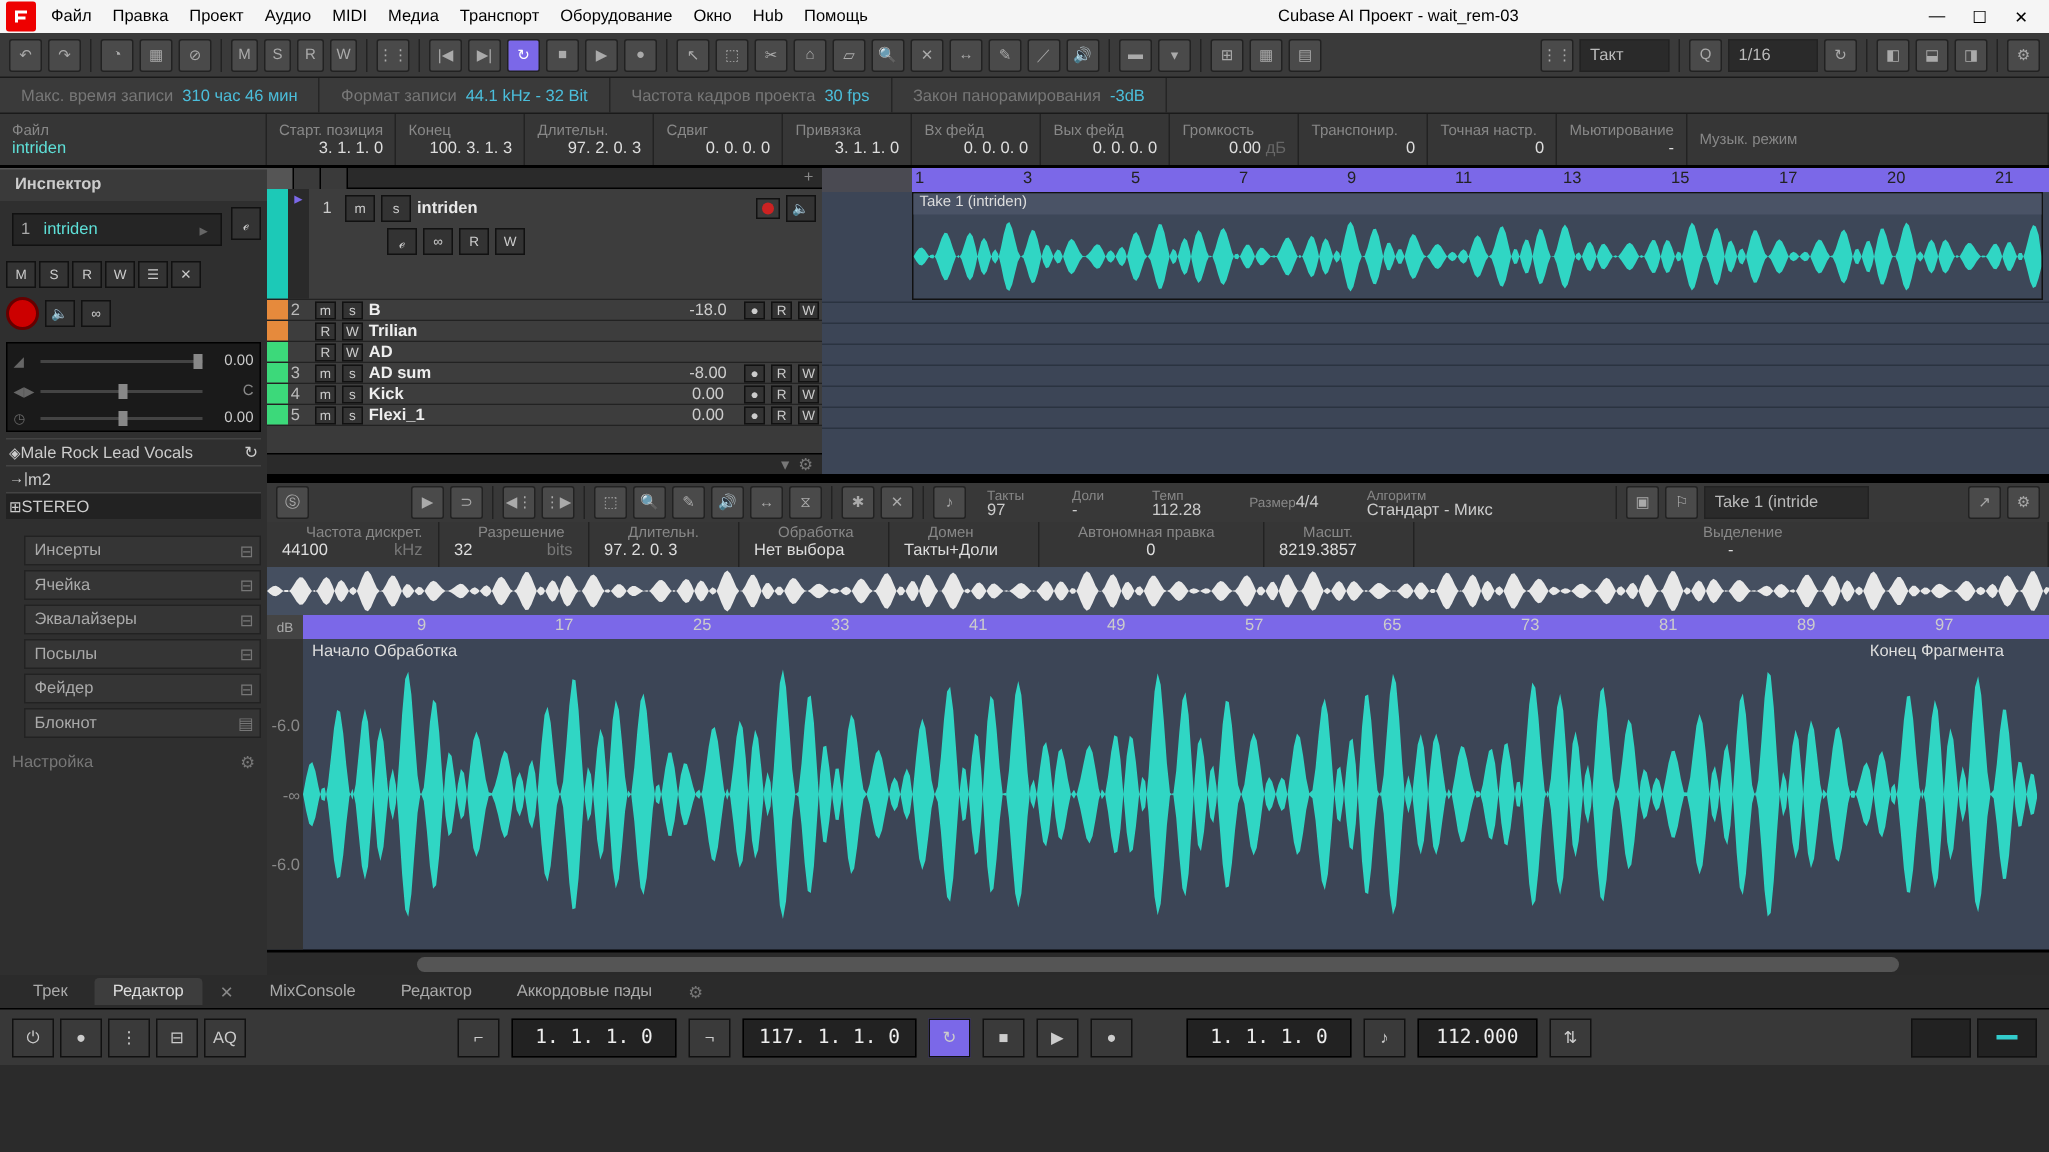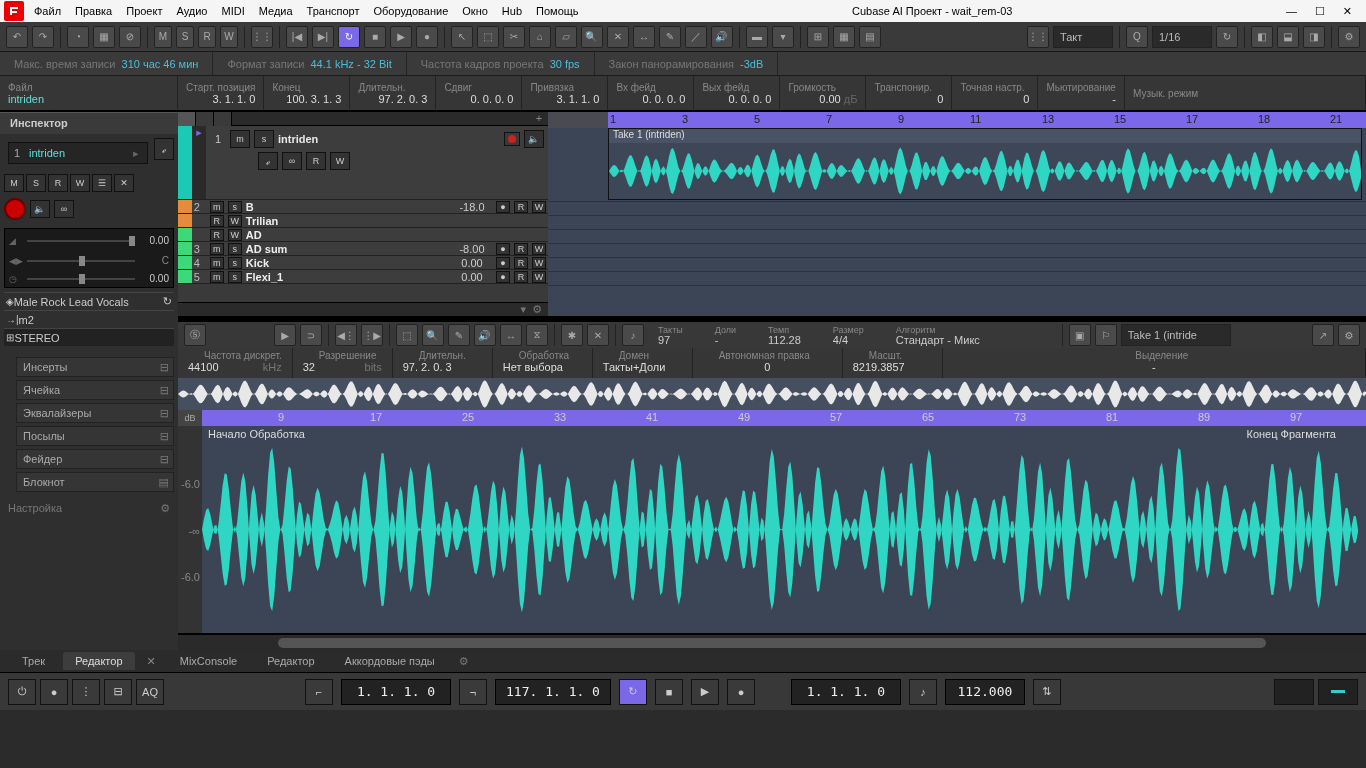--- a/index.html
+++ b/index.html
@@ -463,21 +463,21 @@
           <div class="ruler-strip"></div>
           <span class="ruler-num" style="left:62px">1</span>
           <span class="ruler-num" style="left:134px">3</span>
           <span class="ruler-num" style="left:206px">5</span>
           <span class="ruler-num" style="left:278px">7</span>
           <span class="ruler-num" style="left:350px">9</span>
           <span class="ruler-num" style="left:422px">11</span>
           <span class="ruler-num" style="left:494px">13</span>
           <span class="ruler-num" style="left:566px">15</span>
           <span class="ruler-num" style="left:638px">17</span>
-          <span class="ruler-num" style="left:710px">18</span>
+          <span class="ruler-num" style="left:710px">20</span>
           <span class="ruler-num" style="left:782px">21</span>
         </div>
         <div class="lanes">
           <div class="lane" style="position:relative">
             <div class="clip">
               <div class="clip-hdr">Take 1 (intriden)</div>
               <div class="wave">
                   <svg class="wf" viewBox="0 0 800 56" preserveAspectRatio="none">
                     <path id="wv1" fill="#30d6c4" d="M0 28 L0 28 L2 24.88925105111653 L4 22.484904221280562 L6 21.96295522921011 L8 23.617033748074505 L10 26.555449589669703 L12 29.023640645455465 L14 29.250374604597457 L16 26.41182725632048 L18 21.199178567455768 L20 15.639822106990813 L22 12.192467371864502 L24 12.52757351601864 L26 16.607144175795376 L28 22.56944280252306 L30 27.540575903619338 L32 29.020764614062806 L34 26.172120193768674 L36 20.343786367850022 L38 14.52301613705412 L40 11.93229550990532 L42 14.437601279977567 L44 21.558904122863247 L46 30.603388592761643 L48 37.89735148911713 L50 40.54140467671641 L52 37.83442179182881 L54 31.653332229485905 L56 25.57768907897605 L58 23.16587322332507 L60 26.216459196953473 L62 33.8672998704383 L64 42.98147603452986 L66 49.64000186583906 L68 51.017192403683836 L70 46.726120093053886 L72 38.9824089827852 L74 31.514965665545258 L76 27.76398020390385 L78 29.24760608247841 L80 34.883884437805214 L82 41.57624003082684 L84 45.750755705307576 L86 45.07899942153459 L88 39.551018716797955 L90 31.403500831791526 L92 23.979388569258894 L94 20.109822067115964 L96 20.816496469230813 L98 24.942111240689137 L100 29.83812712314628 L102 32.72022445835354 L104 31.99975077884189 L106 27.952003465883728 L108 22.444658184671805 L110 17.925518425500854 L112 16.21572074189652 L114 17.708518902196285 L116 21.327278289914 L118 25.193249842668425 L120 27.607492228712346 L122 27.832082278993948 L124 26.306118513577605 L126 24.103612903308807 L128 21.361614217471562 L130 19.7661016374803 L132 20.386955339204867 L134 23.316065675827133 L136 27.461613085447553 L138 30.975583244993004 L140 32.1548145213163 L142 30.37403142544608 L144 26.54501776025084 L146 22.80379307581707 L148 21.51636882375026 L150 24.066715256079004 L152 30.04562171463521 L154 37.29722261141633 L156 42.865142167268814 L158 44.41502705685244 L160 41.43594168950511 L162 35.59418721591178 L164 30.011570399311253 L166 27.776596010075128 L168 30.40168901729632 L170 36.998888724584084 L172 44.616018783069535 L174 49.60878336294614 L176 49.40110819951734 L178 43.772463304992165 L180 35.02330036734035 L182 26.911761947991693 L184 22.861502412167432 L186 24.30916063323948 L188 30.002798223624332 L190 36.60266278356097 L192 40.29803112101083 L194 38.65423337688728 L196 31.790580100599225 L198 22.319237772713684 L200 14.08330038915011 L202 10.317595319476137 L204 12.129618023688094 L206 18.028877534595658 L208 24.71024085117684 L210 28.683621797280793 L212 27.9417796898551 L214 22.862034564942896 L216 15.933997583188097 L218 10.488168539063814 L220 9.077511153007734 L222 12.305268699974086 L224 18.64073212262565 L226 25.260052472104448 L228 29.450680786689464 L230 29.870575673030164 L232 27.06614926057037 L234 23.05104110971531 L236 20.218268171021407 L238 20.163787576340262 L240 22.9988303558757 L242 27.44225542702366 L244 31.575532079779812 L246 33.82576847070135 L248 33.669446662478 L250 31.73884701408857 L252 29.45662665648315 L254 27.64189303741288 L256 27.106736908777663 L258 28.757686890038332 L260 32.450705563543266 L262 36.88925701230329 L264 40.153144492059326 L266 40.64192857859079 L268 37.96210291177083 L270 33.26873254356737 L272 28.820567896728562 L274 26.909095356282503 L276 28.67095785852058 L278 33.39775619322877 L280 38.74377152273854 L282 41.79210333511092 L284 40.4906132190249 L286 34.74606580829315 L288 26.597476157790986 L290 19.328321116886645 L292 15.910656712977808 L294 17.53215668405837 L296 22.948398741939943 L298 29.017001695531413 L300 32.189855283090495 L302 30.252605428268993 L304 23.456015952473663 L306 14.464111605621254 L308 7.118406254412278 L310 4.604006197986973 L312 7.9085520130245825 L314 15.332145153466202 L316 23.296534916991618 L318 28.065189574523597 L320 27.537872770635165 L322 22.24672808171266 L324 15.073863624694155 L326 9.837578150185049 L328 9.444708903835501 L330 14.509347276482682 L332 23.097437081393977 L334 31.697393913665366 L336 36.91947432193845 L338 37.08556254542866 L340 32.94791951252958 L342 27.22156946166855 L344 23.20061011626741 L346 23.16188590174667 L348 27.332905931588538 L350 33.892350194933755 L352 39.948393270917265 L354 42.96911157859585 L356 41.94967192329918 L358 37.771870854696786 L360 32.63906797230115 L362 28.927602430558352 L364 28.055644178485867 L366 29.915716936533137 L368 33.09622828981948 L370 35.70943952601801 L372 36.359624450707145 L374 34.75936789366127 L376 31.726715217903887 L378 28.715446606378343 L380 26.09760079247853 L382 24.814009347350765 L384 25.65275764830818 L386 28.297034564593993 L388 31.328685346541977 L390 32.849885991496606 L392 31.45285920394978 L394 27.044571427780703 L396 21.061634684716388 L398 15.896199221818721 L400 13.761727508246294 L402 15.546738472114512 L404 20.256505848961474 L406 25.38033506680627 L408 28.063174326941017 L410 26.534232028181307 L412 21.07739986245506 L414 14.020974211601176 L416 8.696761626347293 L418 7.840987374795322 L420 12.215070643523298 L422 20.147284666578585 L424 28.260675054664965 L426 33.06693041404291 L428 32.66223291337865 L430 27.688054960851474 L432 21.064194881387245 L434 16.599804971073993 L436 17.145801551022586 L438 23.189072589051257 L440 32.58229217595545 L442 41.55075621039888 L444 46.4912727364552 L446 45.688374020288755 L448 40.11381065586602 L450 32.92618834787025 L452 27.92454251874186 L454 27.717058397612934 L456 32.49500477476276 L458 39.99329839434644 L460 46.63134632152922 L462 49.25492422792608 L464 46.62306741927473 L466 39.93221487868787 L468 32.15902443716533 L470 26.583125587659538 L472 25.234012594658154 L474 28.011364595469487 L476 32.86749926596062 L478 36.9069252628453 L480 37.82128663783127 L482 34.94860014732487 L484 29.47150040655504 L486 23.719338684426578 L488 19.97785265768816 L490 19.42093107392092 L492 21.67169087010656 L494 25.149692479590858 L496 27.960190738983574 L498 28.83507357690909 L500 27.656058562099247 L502 25.34689763925546 L504 22.455815589616805 L506 19.756313662799613 L508 18.775109169611255 L510 20.160691333081772 L512 23.406551083077353 L514 26.96253695835768 L516 28.94200402725396 L518 28.10419909917676 L520 24.60397955037169 L522 20.0761942329263 L524 16.940895048675575 L526 17.224051356008633 L528 21.472569485863264 L530 28.340216240333117 L532 35.11325201840507 L534 38.9736535196685 L536 38.40141143114903 L538 34.00768803773076 L540 28.341032100686352 L542 24.70860878432429 L544 25.557824571789606 L546 31.21213921583656 L548 39.61016042805438 L550 47.2177074038964 L552 50.700163297748034 L554 48.548950290727205 L556 41.855784776488534 L558 33.83194367574615 L560 28.283605025052385 L562 27.774862489000192 L564 32.37526265232399 L566 39.61120461939994 L568 45.653641437041955 L570 47.167576999809626 L572 42.92303989498713 L574 34.38461844063868 L576 24.998831938468665 L578 18.536014673173508 L580 17.30052127302806 L582 21.07627249953599 L584 27.302756610886266 L586 32.36910275335369 L588 33.3737545594982 L590 29.488552228998312 L592 22.2831743995965 L594 14.890712840484762 L596 10.460744806076892 L598 10.673650875677978 L600 15.027022827708098 L602 21.198075653198195 L604 26.249586297446303 L606 28.050695352444347 L608 26.21608861246169 L610 22.143952250982416 L612 18.198925511679395 L614 16.49958528047327 L616 17.9291189282063 L618 21.83019444909098 L620 26.47086982710063 L622 29.98050367175409 L624 31.24914080597164 L626 30.350525564597927 L628 28.33204404580853 L630 26.236770998630696 L632 24.837264987000705 L634 25.351346657287507 L636 28.213705058149575 L638 32.67586674253007 L640 37.02777213354859 L642 39.38277423963795 L644 38.65924608880334 L646 35.24375718195682 L648 30.94242885799764 L650 28.174670469241462 L652 28.766084376150882 L654 32.94159846870673 L656 39.06300303072343 L658 44.3060446540953 L660 45.996275816018404 L662 42.96244246959043 L664 36.21686304828379 L666 28.577140984840995 L668 23.363241984472957 L670 22.780841317223445 L672 26.788936912536602 L674 33.03908425875114 L676 37.95726371710511 L678 38.468947966082574 L680 33.53066731237914 L682 24.70439232929936 L684 15.468163229643263 L686 9.576633288109498 L688 9.260884075372147 L690 14.147742712962309 L692 21.434335741134756 L694 27.240730912196458 L696 28.484881179413502 L698 24.366998247644904 L700 16.742861187992265 L702 9.211674101382659 L704 5.372641493490317 L706 7.104682069574142 L708 13.700640503549277 L710 22.257797501809556 L712 29.108194658965914 L714 31.57279084679483 L716 29.18559179305319 L718 23.816426089587253 L720 18.673633829289187 L722 16.711051564840396 L724 19.231044819607767 L726 25.345844255365712 L728 32.512519194592514 L730 37.82585327891138 L732 39.40323947256274 L734 37.189937153499045 L736 32.83636643406353 L738 28.77351581678194 L740 26.994349264936396 L742 28.154713630534143 L744 31.402244829365905 L746 34.94983186685717 L748 37.041153020945615 L750 36.79369554859695 L752 34.51543303270867 L754 31.40365847695738 L756 29.020031260864208 L758 27.34491081504259 L760 27.520682623766795 L762 29.80224455689861 L764 33.259974552840475 L766 36.108741205749375 L768 36.558187918157685 L770 33.77635024419035 L772 28.452468336573837 L774 22.611654061561815 L776 18.705378680505348 L778 18.392107816732832 L780 21.62258077364556 L782 26.532910295813426 L784 30.263282932384378 L786 30.346211190963622 L788 25.989630855416255 L790 18.592463728627028 L792 11.18552044691636 L794 7.022623319265961 L796 7.989843508030571 L798 13.62330016132564 L800 28 L800 34.74792634219696 L798 42.37669983867436 L796 48.010156491969425 L794 48.97737668073404 L792 44.81447955308364 L790 37.407536271372976 L788 30.010369144583745 L786 25.653788809036378 L784 25.736717067615622 L782 29.467089704186574 L780 34.37741922635444 L778 37.60789218326717 L776 37.29462131949465 L774 33.388345938438185 L772 27.547531663426163 L770 22.223649755809653 L768 19.44181208184231 L766 19.891258794250625 L764 22.74002544715953 L762 26.19775544310139 L760 28.479317376233205 L758 28.65508918495741 L756 26.979968739135792 L754 24.59634152304262 L752 21.48456696729133 L750 19.20630445140305 L748 18.958846979054385 L746 21.050168133142833 L744 24.597755170634095 L742 27.845286369465857 L740 29.005650735063604 L738 27.22648418321806 L736 23.16363356593647 L734 18.81006284650096 L732 16.59676052743726 L730 18.174146721088615 L728 23.487480805407486 L726 30.654155744634288 L724 36.76895518039223 L722 39.288948435159604 L720 37.32636617071081 L718 32.18357391041275 L716 26.81440820694681 L714 24.42720915320517 L712 26.891805341034086 L710 33.742202498190444 L708 42.29935949645072 L706 48.89531793042586 L704 50.62735850650968 L702 46.788325898617344 L700 39.25713881200774 L698 31.633001752355096 L696 27.515118820586498 L694 28.759269087803542 L692 34.56566425886524 L690 41.85225728703769 L688 46.73911592462785 L686 46.4233667118905 L684 40.53183677035673 L682 31.29560767070064 L680 22.469332687620863 L678 17.531052033917426 L676 18.042736282894893 L674 22.96091574124886 L672 29.211063087463398 L670 33.21915868277656 L668 32.63675801552704 L666 27.422859015159005 L664 19.78313695171621 L662 13.037557530409574 L660 10.003724183981596 L658 11.693955345904698 L656 16.93699696927657 L654 23.058401531293267 L652 27.233915623849118 L650 27.825329530758538 L648 25.05757114200236 L646 20.756242818043173 L644 17.34075391119666 L642 16.617225760362047 L640 18.972227866451412 L638 23.32413325746993 L636 27.786294941850425 L634 30.648653342712493 L632 31.162735012999295 L630 29.763229001369304 L628 27.66795595419147 L626 25.649474435402073 L624 24.75085919402836 L622 26.01949632824591 L620 29.52913017289937 L618 34.16980555090902 L616 38.0708810717937 L614 39.50041471952673 L612 37.80107448832061 L610 33.856047749017584 L608 29.78391138753831 L606 27.949304647555653 L604 29.750413702553697 L602 34.801924346801805 L600 40.972977172291905 L598 45.32634912432202 L596 45.53925519392311 L594 41.10928715951524 L592 33.716825600403496 L590 26.511447771001688 L588 22.6262454405018 L586 23.630897246646313 L584 28.697243389113734 L582 34.92372750046401 L580 38.69947872697194 L578 37.46398532682649 L576 31.001168061531335 L574 21.615381559361317 L572 13.076960105012871 L570 8.832423000190374 L568 10.346358562958041 L566 16.388795380600055 L564 23.62473734767601 L562 28.225137510999808 L560 27.716394974947615 L558 22.168056324253847 L556 14.144215223511466 L554 7.4510497092727945 L552 5.2998367022519695 L550 8.782292596103602 L548 16.389839571945622 L546 24.78786078416344 L544 30.442175428210394 L542 31.29139121567571 L540 27.658967899313648 L538 21.992311962269245 L536 17.59858856885097 L534 17.026346480331497 L532 20.88674798159493 L530 27.659783759666883 L528 34.52743051413673 L526 38.77594864399137 L524 39.05910495132443 L522 35.923805767073695 L520 31.39602044962831 L518 27.89580090082324 L516 27.05799597274604 L514 29.03746304164232 L512 32.59344891692265 L510 35.83930866691823 L508 37.224890830388745 L506 36.24368633720039 L504 33.544184410383195 L502 30.65310236074454 L500 28.343941437900753 L498 27.16492642309091 L496 28.039809261016426 L494 30.850307520409142 L492 34.32830912989344 L490 36.57906892607908 L488 36.02214734231184 L486 32.280661315573425 L484 26.52849959344496 L482 21.051399852675132 L480 18.17871336216873 L478 19.0930747371547 L476 23.132500734039382 L474 27.988635404530513 L472 30.765987405341846 L470 29.416874412340462 L468 23.84097556283467 L466 16.067785121312127 L464 9.37693258072527 L462 6.745075772073918 L460 9.368653678470782 L458 16.00670160565356 L456 23.504995225237238 L454 28.282941602387066 L452 28.07545748125814 L450 23.07381165212975 L448 15.88618934413398 L446 10.311625979711245 L444 9.508727263544802 L442 14.449243789601118 L440 23.417707824044548 L438 32.81092741094874 L436 38.854198448977414 L434 39.40019502892601 L432 34.935805118612755 L430 28.311945039148526 L428 23.33776708662135 L426 22.933069585957092 L424 27.739324945335035 L422 35.852715333421415 L420 43.7849293564767 L418 48.15901262520468 L416 47.303238373652704 L414 41.97902578839882 L412 34.92260013754494 L410 29.465767971818693 L408 27.936825673058983 L406 30.61966493319373 L404 35.743494151038526 L402 40.45326152788549 L400 42.238272491753705 L398 40.10380077818128 L396 34.93836531528361 L394 28.955428572219297 L392 24.54714079605022 L390 23.150114008503394 L388 24.671314653458023 L386 27.702965435406007 L384 30.34724235169182 L382 31.185990652649235 L380 29.90239920752147 L378 27.284553393621657 L376 24.273284782096113 L374 21.240632106338733 L372 19.64037554929286 L370 20.290560473981987 L368 22.90377171018052 L366 26.084283063466863 L364 27.944355821514133 L362 27.072397569441648 L360 23.36093202769885 L358 18.22812914530321 L356 14.05032807670082 L354 13.03088842140415 L352 16.051606729082735 L350 22.107649805066245 L348 28.667094068411462 L346 32.83811409825333 L344 32.799389883732594 L342 28.77843053833145 L340 23.05208048747042 L338 18.914437454571342 L336 19.080525678061548 L334 24.302606086334634 L332 32.90256291860602 L330 41.490652723517314 L328 46.555291096164495 L326 46.16242184981495 L324 40.926136375305845 L322 33.75327191828734 L320 28.462127229364835 L318 27.934810425476403 L316 32.70346508300838 L314 40.6678548465338 L312 48.09144798697542 L310 51.395993802013024 L308 48.88159374558772 L306 41.535888394378745 L304 32.54398404752634 L302 25.747394571731007 L300 23.810144716909505 L298 26.982998304468587 L296 33.05160125806005 L294 38.46784331594163 L292 40.08934328702219 L290 36.67167888311336 L288 29.402523842209014 L286 21.253934191706843 L284 15.5093867809751 L282 14.20789666488908 L280 17.25622847726146 L278 22.602243806771227 L276 27.32904214147942 L274 29.090904643717497 L272 27.179432103271438 L270 22.73126745643263 L268 18.037897088229172 L266 15.358071421409207 L264 15.846855507940678 L262 19.11074298769671 L260 23.549294436456734 L258 27.242313109961668 L256 28.893263091222337 L254 28.35810696258712 L252 26.54337334351685 L250 24.26115298591143 L248 22.330553337521994 L246 22.174231529298652 L244 24.424467920220188 L242 28.55774457297634 L240 33.0011696441243 L238 35.83621242365974 L236 35.78173182897859 L234 32.948958890284686 L232 28.93385073942963 L230 26.129424326969836 L228 26.549319213310536 L226 30.739947527895552 L224 37.35926787737435 L222 43.694731300025914 L220 46.922488846992266 L218 45.511831460936186 L216 40.066002416811905 L214 33.137965435057104 L212 28.0582203101449 L210 27.316378202719207 L208 31.28975914882316 L206 37.97112246540434 L204 43.870381976311904 L202 45.68240468052386 L200 41.91669961084989 L198 33.680762227286316 L196 24.209419899400775 L194 17.345766623112723 L192 15.70196887898917 L190 19.397337216439027 L188 25.997201776375668 L186 31.69083936676052 L184 33.13849758783257 L182 29.088238052008307 L180 20.976699632659653 L178 12.227536695007837 L176 6.598891800482665 L174 6.391216637053859 L172 11.383981216930469 L170 19.001111275415916 L168 25.59831098270368 L166 28.223403989924872 L164 25.988429600688747 L162 20.40581278408822 L160 14.564058310494891 L158 11.584972943147562 L156 13.13485783273119 L154 18.702777388583673 L152 25.95437828536479 L150 31.933284743920996 L148 34.483631176249744 L146 33.19620692418293 L144 29.45498223974916 L142 25.62596857455392 L140 23.8451854786837 L138 25.024416755006996 L136 28.538386914552447 L134 32.68393432417287 L132 35.61304466079513 L130 36.233898362519696 L128 34.63838578252844 L126 31.896387096691193 L124 29.693881486422395 L122 28.167917721006052 L120 28.392507771287654 L118 30.806750157331575 L116 34.672721710086 L114 38.29148109780371 L112 39.78427925810348 L110 38.074481574499146 L108 33.55534181532819 L106 28.047996534116272 L104 24.00024922115811 L102 23.27977554164646 L100 26.16187287685372 L98 31.057888759310863 L96 35.18350353076919 L94 35.890177932884036 L92 32.020611430741106 L90 24.596499168208474 L88 16.44898128320204 L86 10.92100057846541 L84 10.249244294692424 L82 14.423759969173162 L80 21.116115562194782 L78 26.75239391752159 L76 28.23601979609615 L74 24.485034334454742 L72 17.017591017214798 L70 9.273879906946114 L68 4.982807596316167 L66 6.359998134160939 L64 13.018523965470138 L62 22.1327001295617 L60 29.783540803046527 L58 32.83412677667493 L56 30.42231092102395 L54 24.346667770514095 L52 18.16557820817119 L50 15.458595323283589 L48 18.10264851088287 L46 25.396611407238357 L44 34.44109587713675 L42 41.56239872002243 L40 44.067704490094684 L38 41.47698386294588 L36 35.65621363214998 L34 29.827879806231326 L32 26.979235385937194 L30 28.459424096380662 L28 33.430557197476936 L26 39.392855824204624 L24 43.47242648398136 L22 43.8075326281355 L20 40.36017789300919 L18 34.80082143254423 L16 29.58817274367952 L14 26.749625395402543 L12 26.976359354544535 L10 29.444550410330297 L8 32.382966251925495 L6 34.03704477078989 L4 33.515095778719434 L2 31.11074894888347 L0 28 Z"></path>
                   </svg>
@@ -524,21 +524,21 @@
         <div style="display:flex;flex-direction:column;line-height:10px">
             <span style="color:#888;font-size:9px">Доли</span>
             <span>-</span>
           </div>
         <div style="width:24px"></div>
         <div style="display:flex;flex-direction:column;line-height:10px">
             <span style="color:#888;font-size:9px">Темп</span>
             <span>112.28</span>
           </div>
         <div style="width:24px"></div>
-        <div style="display:flex;flex-direction:column;line-height:10px">
+        <div style="display:flex;flex-direction:row;line-height:10px">
             <span style="color:#888;font-size:9px">Размер</span>
             <span>4/4</span>
           </div>
         <div style="width:24px"></div>
         <div style="display:flex;flex-direction:column;line-height:10px;min-width:160px">
             <span style="color:#888;font-size:9px">Алгоритм</span>
             <span>Стандарт - Микс</span>
           </div>
         <div class="tb-sep"></div>
         <div class="tb-btn">▣</div>

